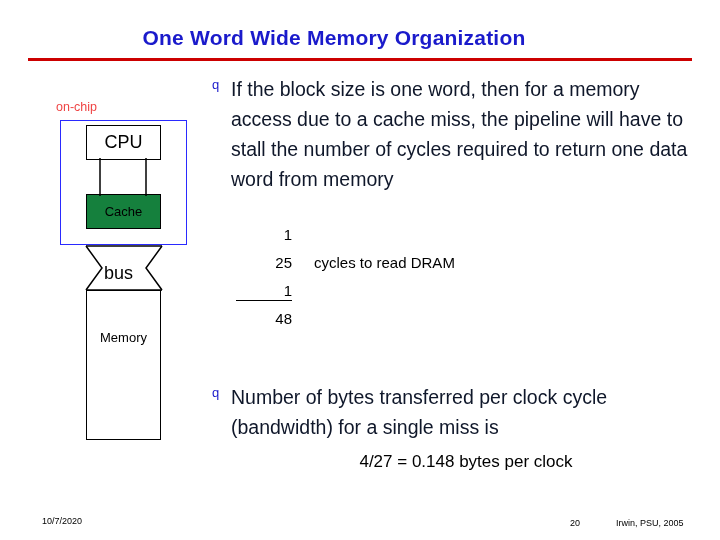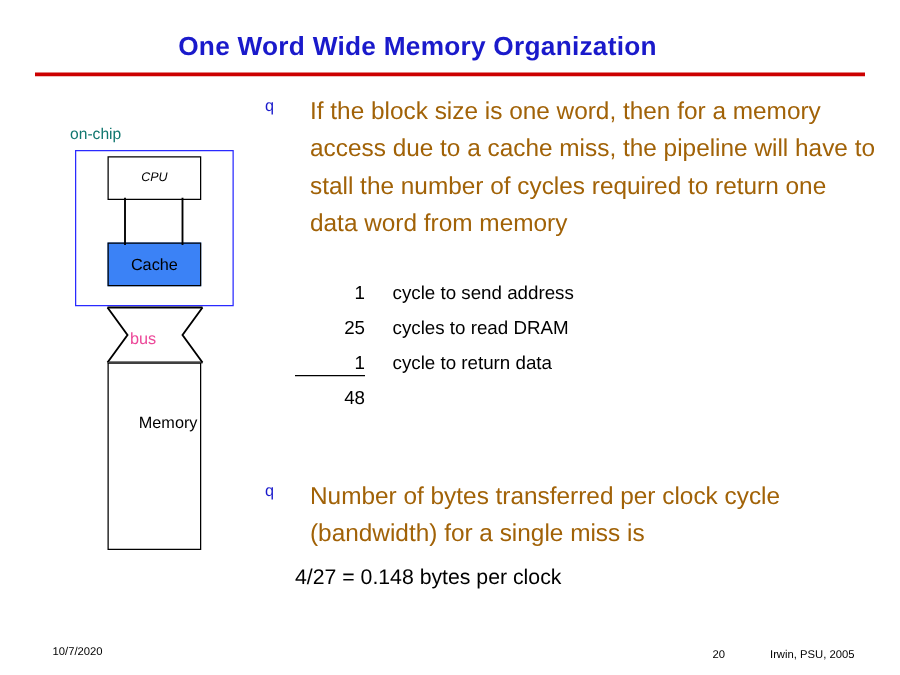--- a/index.html
+++ b/index.html
@@ -44,21 +44,21 @@
     left: 0;
     top: 0;
     width: 210px;
     height: 540px;
   }
   .onchip-label {
     position: absolute;
     left: 56px;
     top: 100px;
     font-size: 12.5px;
-    color: #0f766e;
+    color: #ef4444;
     white-space: nowrap;
   }
   .onchip-box {
     position: absolute;
     left: 60px;
     top: 120px;
     width: 127px;
     height: 125px;
     border: 1px solid #2a2aff;
     box-sizing: border-box;
@@ -67,64 +67,62 @@
     position: absolute;
     left: 86px;
     top: 125px;
     width: 75px;
     height: 35px;
     border: 1.5px solid #000;
     box-sizing: border-box;
     display: flex;
     align-items: center;
     justify-content: center;
-    font-size: 10px;
+    font-size: 18px;
     background: #fff;
-    font-style: italic;
   }
   .cache-box {
     position: absolute;
     left: 86px;
     top: 194px;
     width: 75px;
     height: 35px;
     border: 1.5px solid #000;
     box-sizing: border-box;
     display: flex;
     align-items: center;
     justify-content: center;
     font-size: 13px;
-    background: #3b82f6;
+    background: #15803d;
   }
   .memory-box {
     position: absolute;
     left: 86px;
     top: 290px;
     width: 75px;
     height: 150px;
     border: 1.5px solid #000;
     box-sizing: border-box;
     background: #fff;
   }
   .memory-label {
     position: absolute;
     left: 86px;
     top: 330px;
     width: 75px;
     text-align: center;
     font-size: 13px;
     color: #000;
-    margin-left: 11px;
   }
   .bus-label {
     position: absolute;
     left: 104px;
     top: 263px;
-    font-size: 13px;
-    color: #ec4899;
+    font-size: 18px;
+    color: #000000;
   }
   .conn {
     position: absolute;
   }
   
   .bullet1 {
     position: absolute;
     left: 212px;
     top: 74px;
     width: 488px;
@@ -137,23 +135,23 @@
   }
   .bullet-mark {
     position: absolute;
     left: 0;
     top: 4px;
     color: #1a1acb;
     font-size: 13px;
     line-height: 1;
   }
   .bullet-text {
-    margin-left: 36px;
+    margin-left: 19px;
     font-size: 19.5px;
-    color: #a16207;
+    color: #0f172a;
     line-height: 1.54;
   }
   
   .cycles {
     position: absolute;
     left: 236px;
     top: 226px;
     width: 420px;
     font-size: 15px;
     color: #000;
@@ -174,20 +172,21 @@
   }
   .cyc-text {
     padding-left: 22px;
   }
   
   .bandwidth {
     position: absolute;
     left: 236px;
     top: 452px;
     width: 460px;
+    text-align: center;
     font-size: 17px;
     color: #000;
   }
   
   .footer-date {
     position: absolute;
     left: 14px;
     top: 516px;
     font-size: 9px;
     color: #000;
@@ -242,29 +241,27 @@
   </div>
 
   <div class="bullet1">
     <span class="bullet-mark">q</span>
     <div class="bullet-text">If the block size is one word, then for a memory access due to a cache miss, the pipeline will have to stall the number of cycles required to return one data word from memory</div>
   </div>
 
   <div class="cycles">
     <div class="cycles-row">
       <span class="cyc-num">1</span>
-      <span class="cyc-text">cycle to send address</span>
     </div>
     <div class="cycles-row">
       <span class="cyc-num">25</span>
       <span class="cyc-text">cycles to read DRAM</span>
     </div>
     <div class="cycles-row">
       <span class="cyc-num underline">1</span>
-      <span class="cyc-text">cycle to return data</span>
     </div>
     <div class="cycles-row">
       <span class="cyc-num">48</span>
     </div>
   </div>
 
   <div class="bullet2">
     <span class="bullet-mark">q</span>
     <div class="bullet-text">Number of bytes transferred per clock cycle (bandwidth) for a single miss is</div>
   </div>

